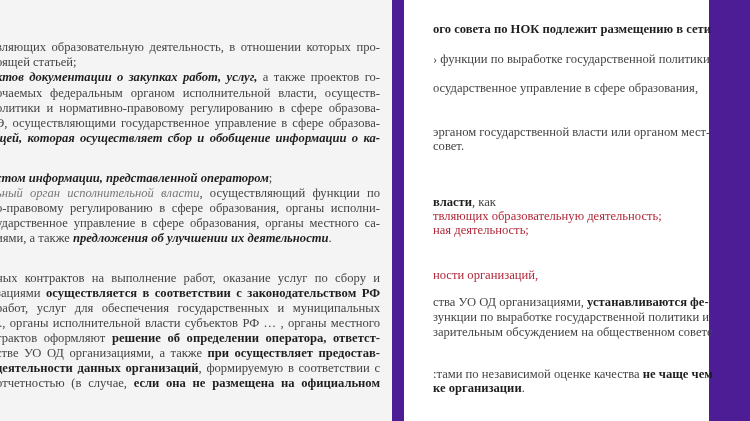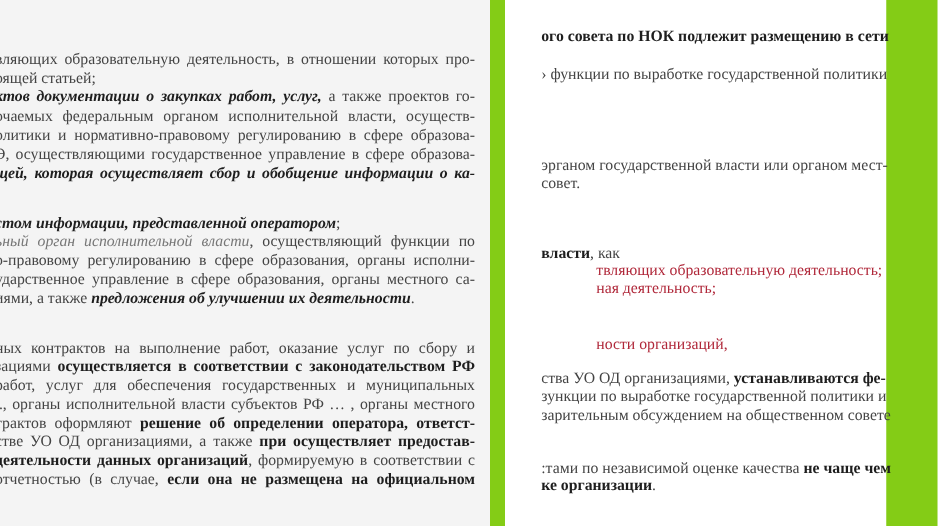--- a/index.html
+++ b/index.html
@@ -8,37 +8,37 @@
       background: #ffffff;
       font-family: "Liberation Serif", "DejaVu Serif", serif;
       color: #3a3a3a;
     }
     .page-left {
       position: absolute; left: 0; top: 0; width: 392px; height: 421px;
       background: #f4f4f4; overflow: hidden;
     }
     .page-right {
       position: absolute; left: 392px; top: 0; width: 358px; height: 421px;
-      background: #84cc16; overflow: hidden;
+      background: #4c1d95; overflow: hidden; font-family: Liberation Serif, serif;
     }
     .page-right .sheet {
       position: absolute; left: 12px; top: 0; width: 305px; height: 421px;
       background: #ffffff;
     }
     .line {
       position: absolute; white-space: nowrap; font-size: 12.6px; line-height: 14px;
       color: #444;
     }
     .left-line { left: -4px; width: 384px; text-align: justify; text-align-last: justify; }
     .left-line.last { text-align-last: left; }
     .right-line { left: 29px; }
     b, .b { font-weight: bold; color: #1e1e1e; }
     .bi { font-weight: bold; font-style: italic; color: #1e1e1e; }
     .i-gray { font-style: italic; color: #777; }
-    .red { color: #b0283a; margin-left: 44px; }
+    .red { color: #b0283a; }
   </style>
 </head>
 <body>
 
 <div class="page-left" id="left-page">
     <div class="line left-line" style="top: 40px;"><span>вляющих образовательную деятельность, в отношении которых про-</span></div>
     <div class="line left-line last" style="top: 55px;"><span>оящей статьей;</span></div>
     <div class="line left-line" style="top: 70px;"><span class="bi">ктов документации о закупках работ, услуг,</span><span> а также проектов го-</span></div>
     <div class="line left-line" style="top: 86px;"><span>очаемых федеральным органом исполнительной власти, осуществ-</span></div>
     <div class="line left-line" style="top: 101px;"><span>олитики и нормативно-правовому регулированию в сфере образова-</span></div>
@@ -55,20 +55,21 @@
     <div class="line left-line" style="top: 316px;"><span>.., органы исполнительной власти субъектов РФ … , органы местного</span></div>
     <div class="line left-line" style="top: 331px;"><span>трактов оформляют </span><span class="b">решение об определении оператора, ответст-</span></div>
     <div class="line left-line" style="top: 346px;"><span>стве УО ОД организациями, а также </span><span class="b">при осуществляет предостав-</span></div>
     <div class="line left-line" style="top: 361px;"><span class="b">деятельности данных организаций</span><span>, формируемую в соответствии с</span></div>
     <div class="line left-line" style="top: 376px;"><span>отчетностью (в случае, </span><span class="b">если она не размещена на официальном</span></div>
   </div>
 <div class="page-right">
   <div class="sheet" id="right-page">
       <div class="line right-line" style="top: 22px;"><span class="b">ого совета по НОК подлежит размещению в сети</span></div>
       <div class="line right-line" style="top: 52px;"><span>› функции по выработке государственной политики</span></div>
+      <div class="line right-line" style="top: 81px;"><span>осударственное управление в сфере образования,</span></div>
       <div class="line right-line" style="top: 125px;"><span>эрганом государственной власти или органом мест-</span></div>
       <div class="line right-line" style="top: 139px;"><span> совет.</span></div>
       <div class="line right-line" style="top: 195px;"><span class="b">власти</span><span>, как</span></div>
       <div class="line right-line" style="top: 209px;"><span class="red">твляющих образовательную деятельность;</span></div>
       <div class="line right-line" style="top: 223px;"><span class="red">ная деятельность;</span></div>
       <div class="line right-line" style="top: 268px;"><span class="red">ности организаций,</span></div>
       <div class="line right-line" style="top: 295px;"><span>ства УО ОД организациями, </span><span class="b">устанавливаются фе-</span></div>
       <div class="line right-line" style="top: 310px;"><span>зункции по выработке государственной политики и</span></div>
       <div class="line right-line" style="top: 325px;"><span>зарительным обсуждением на общественном совете</span></div>
       <div class="line right-line" style="top: 367px;"><span>:тами по независимой оценке качества </span><span class="b">не чаще чем</span></div>

